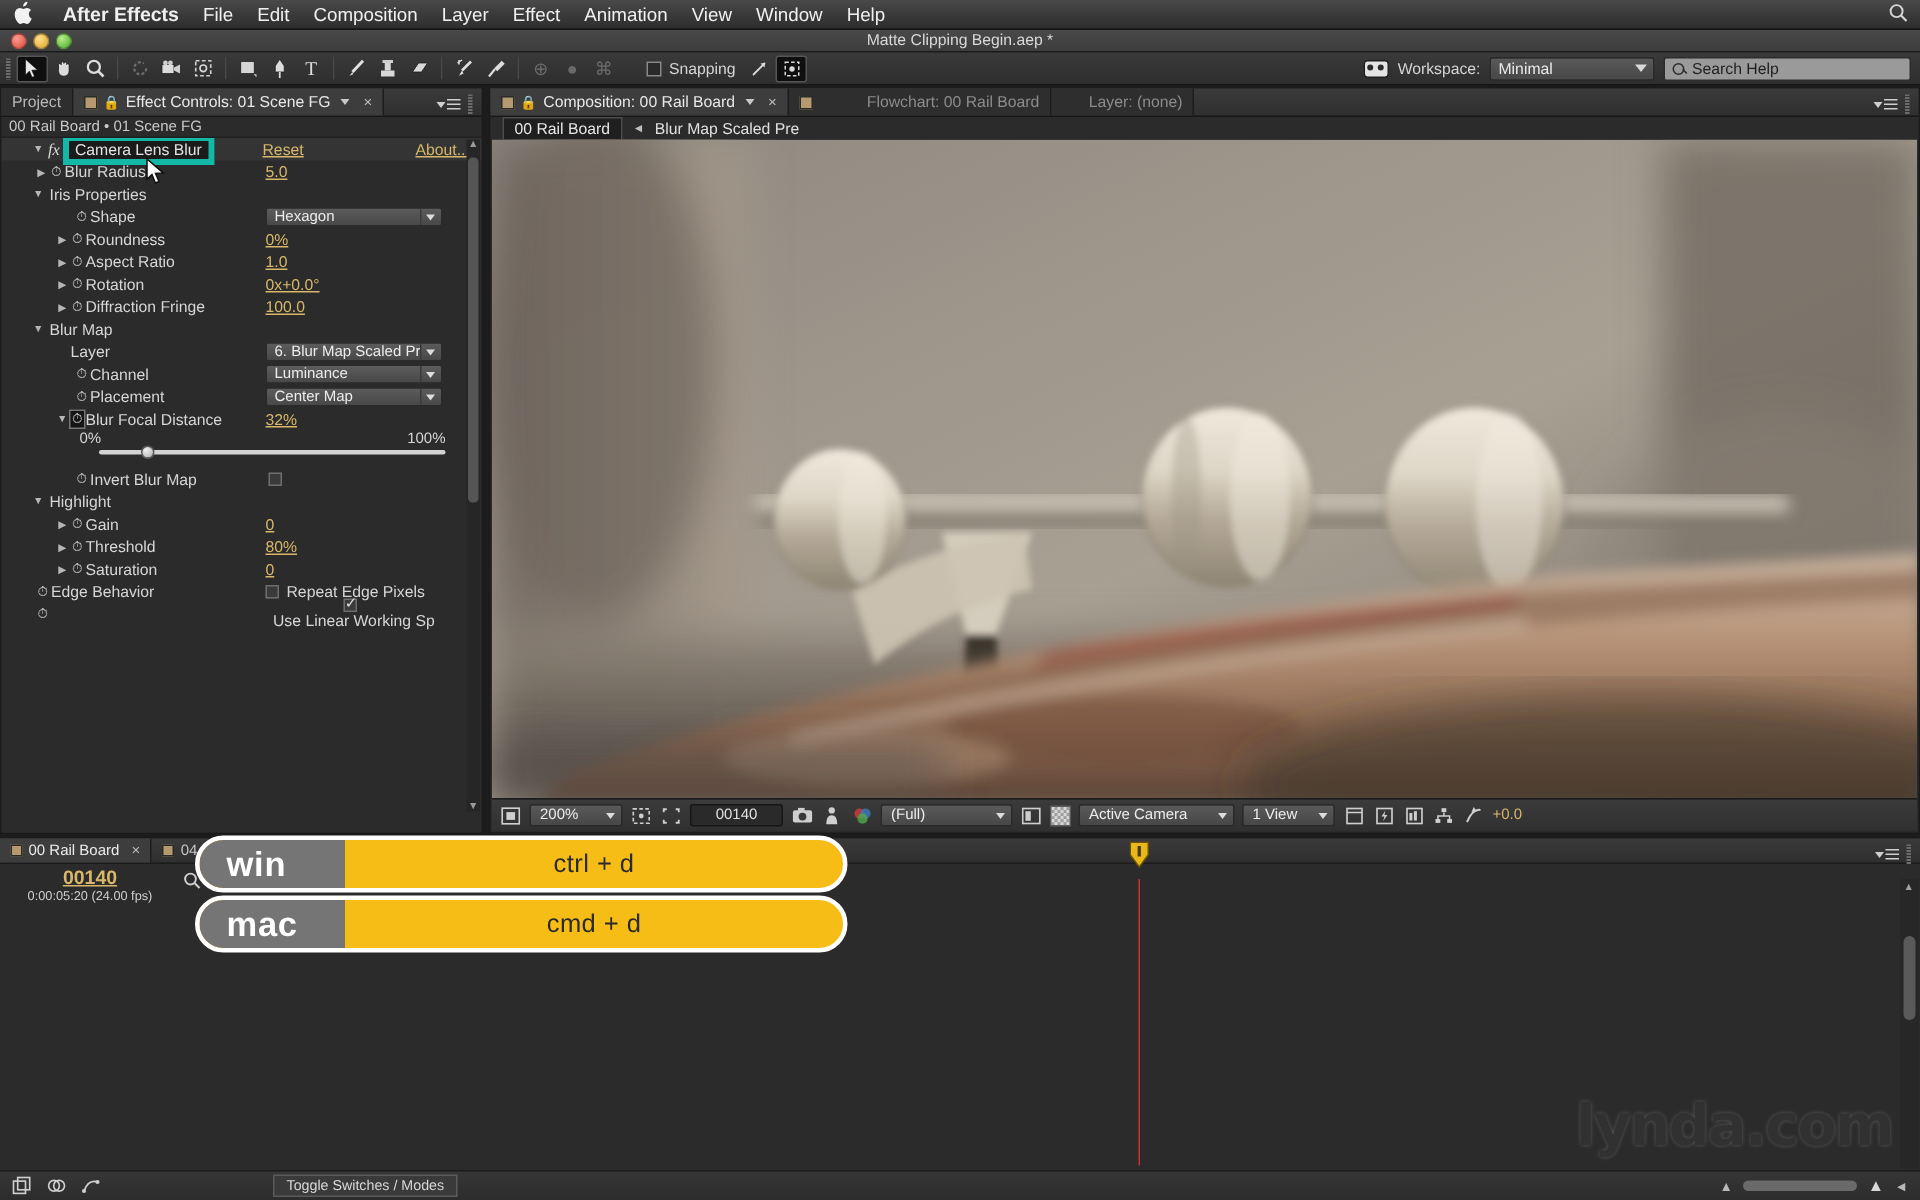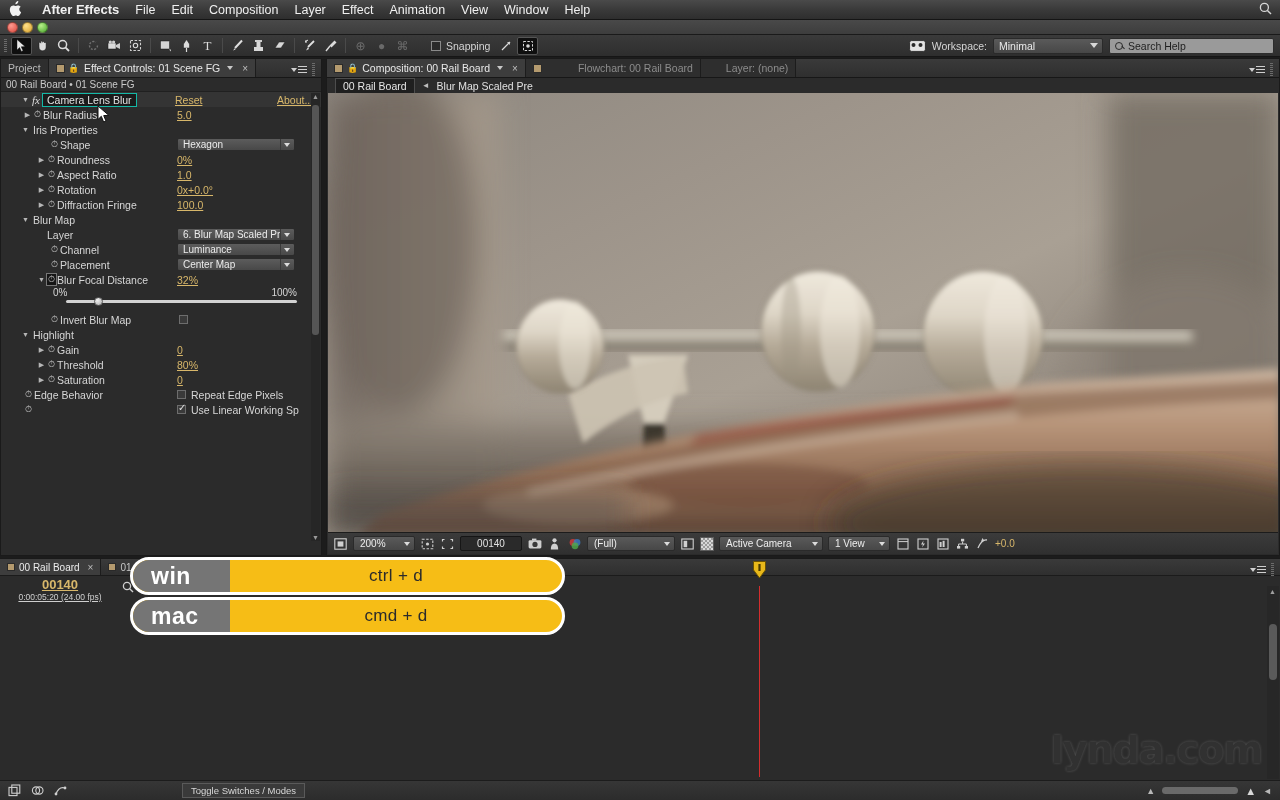--- a/index.html
+++ b/index.html
@@ -115,21 +115,21 @@
   .fx-body { position:relative; height:calc(100% - 33px); overflow:hidden; background:#2b2b2b; }
 
   .fx-row { height:15px; display:flex; align-items:center; font-size:10.5px; color:#d6d6d6; position:relative; }
   .fx-row.header { background:#343434; }
   .tw { width:9px; display:flex;align-items:center;justify-content:center; color:#b6b6b6; font-size:7px; flex:none;}
   .tw.open:before{content:'▼';}
   .tw.closed:before{content:'▶';}
   .sw-icon { width:11px; color:#c9c9c9; font-size:9px; text-align:center; flex:none; }
   .fxglyph { font-style:italic; font-family:"Liberation Serif",serif; color:#dcdcdc; font-size:11px; padding:0 3px 0 2px;}
   .fx-name { color:#e2e2e2; }
-  .fx-name.sel { background:#1b1b1b; border:1px solid #14b8a6; padding:0 4px; margin-left:-1px; }
+  .fx-name.sel { background:#1b1b1b; border:4px solid #14b8a6; padding:0 4px; margin-left:-1px; }
   .fx-link { color:#d8b76a; text-decoration:underline; font-size:10.5px; }
   .val { color:#d8b76a; text-decoration:underline; font-size:10.5px; }
   .pos-reset { position:absolute; left:174px; }
   .pos-about { position:absolute; left:276px; }
   .pos-val { position:absolute; left:176px; }
   .dd {
     position:absolute; left:176px; width:118px; height:13px;
     background:linear-gradient(180deg,#5c5c5c,#484848);
     border:1px solid #2b2b2b; border-radius:2px; color:#ececec;
     font-size:10px; display:flex;align-items:center; padding-left:5px;
@@ -200,21 +200,21 @@
   
   .timeline {
     position:absolute; left:0; top:558px; width:1280px; height:242px;
     background:#2b2b2b; border-top:1px solid #1a1a1a;
   }
   .tl-tabs { height:17px; background:linear-gradient(180deg,#3a3a3a,#2f2f2f); display:flex; border-bottom:1px solid #1b1b1b; position:relative;}
   .tl-tab { display:flex;align-items:center;gap:4px;padding:0 7px;font-size:10px;color:#c6c6c6;border-right:1px solid #1c1c1c;}
   .tl-tab.active{background:#3d3d3d;color:#ececec;}
   .tl-tab .sq{width:8px;height:8px;background:#b49a6e;border:1px solid #2a2a2a;}
   .tc-big { color:#d8b76a; font-size:13px; font-weight:bold; text-decoration:underline; }
-  .tc-sub { color:#cfcfcf; font-size:8.5px;text-decoration:underline; }
+  .tc-sub { color:#cfcfcf; font-size:8.5px; }
   .tl-toolsrow { position:absolute; left:120px; top:20px; display:flex; gap:6px; align-items:center;}
   .tl-ico { width:16px;height:16px; display:flex;align-items:center;justify-content:center;color:#cfcfcf;font-size:10px;}
   .track-area {
     position:absolute; left:531px; top:610px; right:22px; bottom:25px; background:#232323;
   }
   .playhead { position:absolute; top:0; bottom:0; width:1px; background:#d42d2d; z-index:6;}
   .ph-handle { position:absolute; top:-25px; left:-6px; width:13px; height:18px; z-index:7;}
 
   .tl-bottom {
     position:absolute; left:0; bottom:0; width:1280px; height:20px;
@@ -275,20 +275,21 @@
         </svg>
     </div>
   </div>
 
   <div class="titlebar">
     <div class="traffic">
       <div class="tl r"></div>
       <div class="tl y"></div>
       <div class="tl g"></div>
     </div>
+    <div class="win-title">Matte Clipping Begin.aep *</div>
   </div>
 
   <div class="toolbar">
     <div class="grip"></div>
     <div class="tbtn sel">
       <svg width="11" height="13" viewBox="0 0 11 13">
           <path d="M1 0.5 L1 11 L3.6 8.4 L5.4 12.5 L7 11.8 L5.2 7.8 L9 7.6 Z" fill="#e9e9e9" stroke="#111" stroke-width=".4"></path>
         </svg>
     </div>
     <div class="tbtn">
@@ -582,21 +583,21 @@
         <span class="sw-icon">⏱</span>
         <span>Edge Behavior</span>
         <span style="position:absolute;left:176px;display:flex;align-items:center;">
           <span class="checkbox"></span>
           <span class="cb-label">Repeat Edge Pixels</span>
         </span>
       </div>
 
       <div class="fx-row" style="padding-left:22px;">
         <span class="sw-icon">⏱</span>
-        <span style="position:absolute;left:176px;display:flex;align-items:center;">
+        <span style="position:absolute;left:176px;display:flex;align-items:center;flex-direction:column;">
           <span class="checkbox on"></span>
           <span class="cb-label">Use Linear Working Sp</span>
         </span>
       </div>
     </div>
 
     <div class="left-scrollbar">
       <div class="lsb-arrow" style="top:0">▲</div>
       <div class="lsb-thumb" style="top:12px;height:230px;"></div>
       <div class="lsb-arrow" style="bottom:0">▼</div>
@@ -847,21 +848,21 @@
 
   <div class="timeline">
     <div class="tl-tabs">
       <div class="tl-tab active">
         <span class="sq"></span>
         <span>00 Rail Board</span>
         <span class="x" style="margin-left:4px;color:#bdbdbd;font-size:10px;">×</span>
       </div>
       <div class="tl-tab">
         <span class="sq"></span>
-        <span>01</span>
+        <span>04</span>
       </div>
       <div class="panel-menu">
         <span class="pm-icon">
           <span class="tri"></span>
             <span class="lines">
               <i></i>
               <i></i>
               <i></i>
             </span>
         </span>

